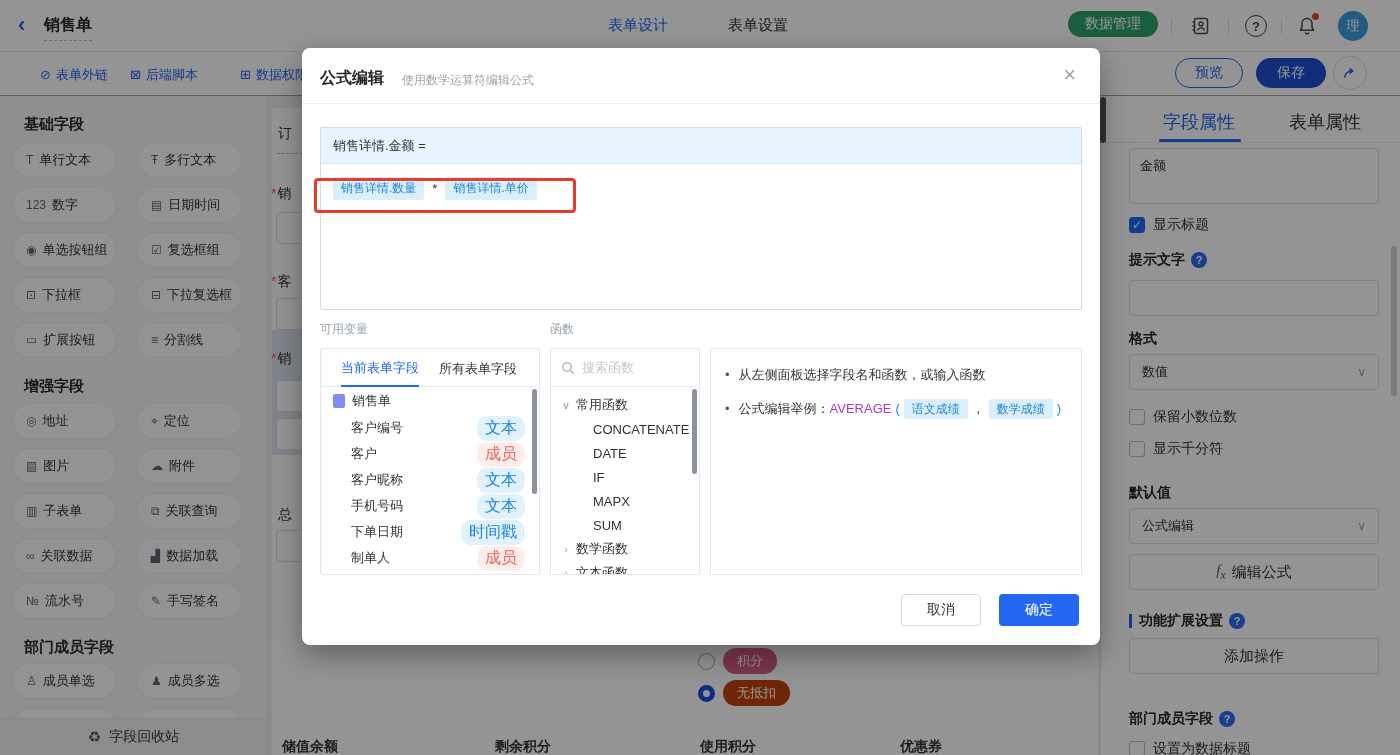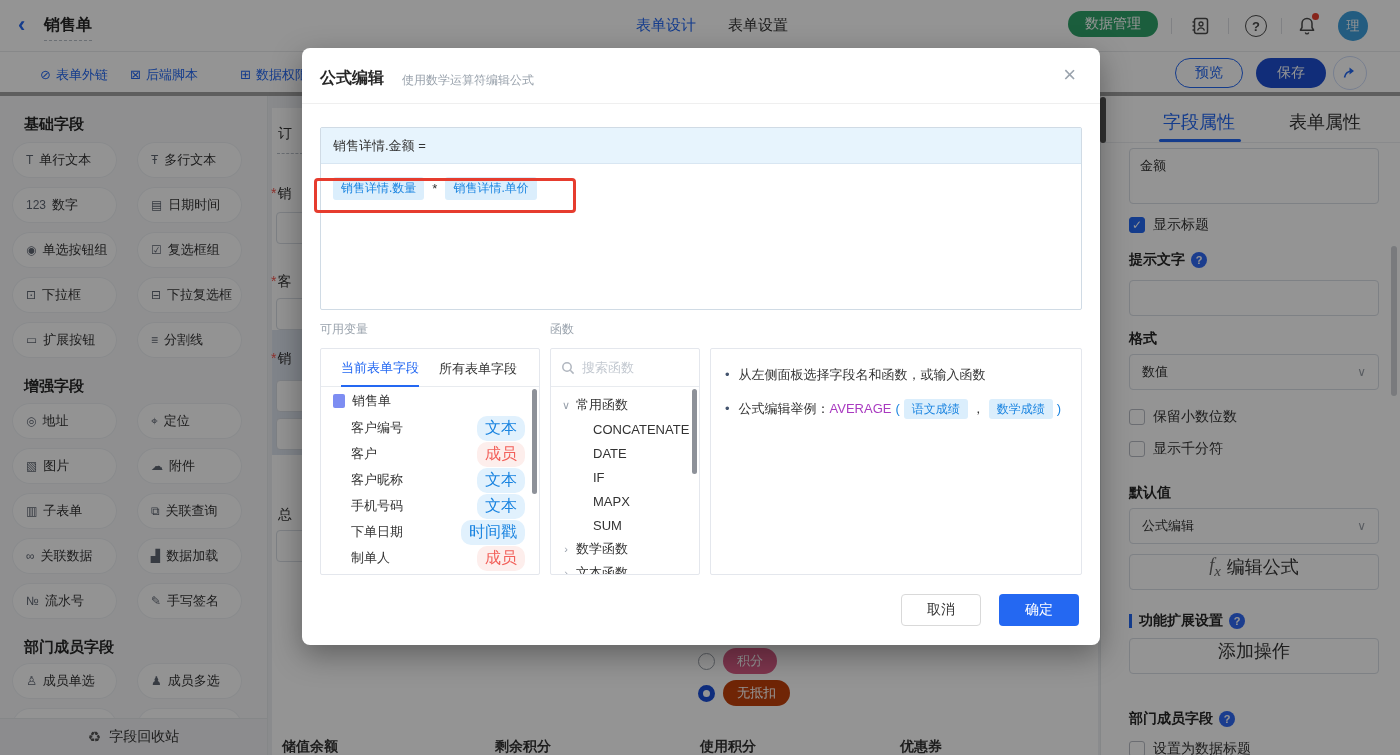--- a/index.html
+++ b/index.html
@@ -14,21 +14,21 @@
   .top-tab { top:16px; font-size:15px; color:#333; cursor:pointer; }
   .top-tab.active { color:#2468f2; }
   .pill-green { left:1068px; top:11px; width:90px; height:26px; border-radius:15px; background:#2fa269; color:#fff; font-size:14px; display:flex; align-items:center; justify-content:center; }
   .v-div { top:18px; width:1px; height:16px; background:#dcdfe3; }
   .top-icon { top:13px; width:26px; height:26px; display:flex; align-items:center; justify-content:center; color:#4a4a4a; }
   .help-circ { border:1.5px solid #4a4a4a; border-radius:50%; width:22px; height:22px; font-size:13px; font-weight:bold; display:flex; align-items:center; justify-content:center; }
   .avatar { left:1338px; top:11px; width:30px; height:30px; border-radius:50%; background:#3d9fdc; color:#fff; font-size:13px; display:flex; align-items:center; justify-content:center; }
   .bell-dot { position:absolute; right:1px; top:0px; width:7px; height:7px; border-radius:50%; background:#e8402f; }
 
   
-  .toolbar { left:0; top:52px; width:1400px; height:44px; background:#fff; border-bottom:4px solid #a3a3a3; z-index:4; }
+  .toolbar { left:0; top:52px; width:1400px; height:44px; background:#fff; border-bottom:1px solid #a3a3a3; z-index:4; }
   .tool-link { top:14px; font-size:13px; color:#2468f2; cursor:pointer; white-space:nowrap; }
   .tool-link .g { margin-right:5px; font-size:13px; }
   .btn-outline { top:6px; width:68px; height:30px; border-radius:15px; border:1px solid #2468f2; color:#2468f2; background:#fff; font-size:14px; display:flex; align-items:center; justify-content:center; }
   .btn-solid { top:6px; width:70px; height:30px; border-radius:15px; background:#1e4fd1; color:#fff; font-size:14px; display:flex; align-items:center; justify-content:center; }
   .share-circ { left:1333px; top:4px; width:34px; height:34px; border-radius:50%; background:#fff; border:1px solid #cfdcf8; display:flex; align-items:center; justify-content:center; }
 
   
   .sidebar { left:0; top:96px; width:268px; height:659px; background:#f6f7f9; border-right:1px solid #e6e8eb; z-index:3; }
   .side-h { position:absolute; left:24px; font-size:15px; font-weight:bold; color:#262626; }
   .fgrid { position:absolute; left:12px; width:244px; display:flex; flex-wrap:wrap; gap:9px 20px; }
@@ -62,21 +62,21 @@
   .rtab-line { position:absolute; top:43px; height:3px; background:#2468f2; border-radius:2px; }
   .rp-sep { position:absolute; left:0; top:46px; width:300px; height:1px; background:#eceef1; }
   .box { position:absolute; left:28px; width:250px; border:1px solid #d9dee6; border-radius:4px; background:#fff; }
   .rp-label { position:absolute; left:28px; font-size:14px; font-weight:bold; color:#262626; display:flex; align-items:center; }
   .qmark { display:inline-flex; width:16px; height:16px; border-radius:50%; background:#2f69f5; color:#fff; font-size:11px; font-weight:bold; align-items:center; justify-content:center; margin-left:6px; }
   .chkrow { position:absolute; left:28px; display:flex; align-items:center; font-size:14px; color:#333; }
   .chk { width:16px; height:16px; border:1.5px solid #b8bcc4; border-radius:3px; background:#fff; margin-right:8px; flex:0 0 auto; }
   .chk.on { background:#2468f2; border-color:#2468f2; color:#fff; font-size:12px; line-height:15px; text-align:center; }
   .sel { display:flex; align-items:center; justify-content:space-between; padding:0 12px; font-size:13px; color:#333; height:36px; cursor:pointer; }
   .sel .chev { color:#9aa0a8; font-size:12px; }
-  .rp-btn { display:flex; align-items:flex-start; justify-content:center; height:36px; font-size:18px; color:#333; cursor:pointer; }
+  .rp-btn { display:flex; align-items:center; justify-content:center; height:36px; font-size:15px; color:#333; cursor:pointer; }
   .fx { font-family:"Liberation Serif","DejaVu Serif",serif; font-style:italic; color:#666; margin-right:6px; }
   .sec-bar { display:inline-block; width:3px; height:14px; background:#2468f2; margin-right:7px; }
   .sb-dark { position:absolute; background:#555; border-radius:3px; }
   .sb-light { position:absolute; background:#d0d3d8; border-radius:3px; }
 
   
   .modal { left:302px; top:48px; width:798px; height:597px; background:#fff; border-radius:8px; box-shadow:0 10px 30px rgba(0,0,0,.35); z-index:100; }
   .m-title { position:absolute; left:18px; top:20px; font-size:16px; font-weight:bold; color:#262626; }
   .m-sub { position:absolute; left:100px; top:24px; font-size:12px; color:#9aa3ad; }
   .m-close { position:absolute; right:24px; top:14px; font-size:22px; color:#9aa3ad; cursor:pointer; }
@@ -117,21 +117,21 @@
   .m-ok { left:697px; top:546px; background:#2468f2; color:#fff; }
 </style>
 </head>
 <body>
 
 <div id="app">
 
   <div class="abs topbar">
     <div class="abs back-chevron">‹</div>
     <div class="abs doc-title">销售单</div>
-    <div class="abs top-tab active" style="left:608px;margin-left:28px;">表单设计</div>
+    <div class="abs top-tab active" style="left:608px;">表单设计</div>
     <div class="abs top-tab" style="left:728px;">表单设置</div>
     <div class="abs pill-green">数据管理</div>
     <div class="abs v-div" style="left:1171px;"></div>
     <div class="abs top-icon" style="left:1188px;">
       <svg width="20" height="20" viewBox="0 0 20 20">
           <rect x="3.5" y="2.5" width="13" height="15" rx="2" fill="none" stroke="#4a4a4a" stroke-width="1.5"></rect>
           <circle cx="10" cy="8" r="2" fill="none" stroke="#4a4a4a" stroke-width="1.3"></circle>
           <path d="M6.5 14.5c.7-1.8 2-2.6 3.5-2.6s2.8.8 3.5 2.6" fill="none" stroke="#4a4a4a" stroke-width="1.3"></path>
           <path d="M1.5 6h2M1.5 10h2M1.5 14h2" stroke="#4a4a4a" stroke-width="1.3"></path>
         </svg>

